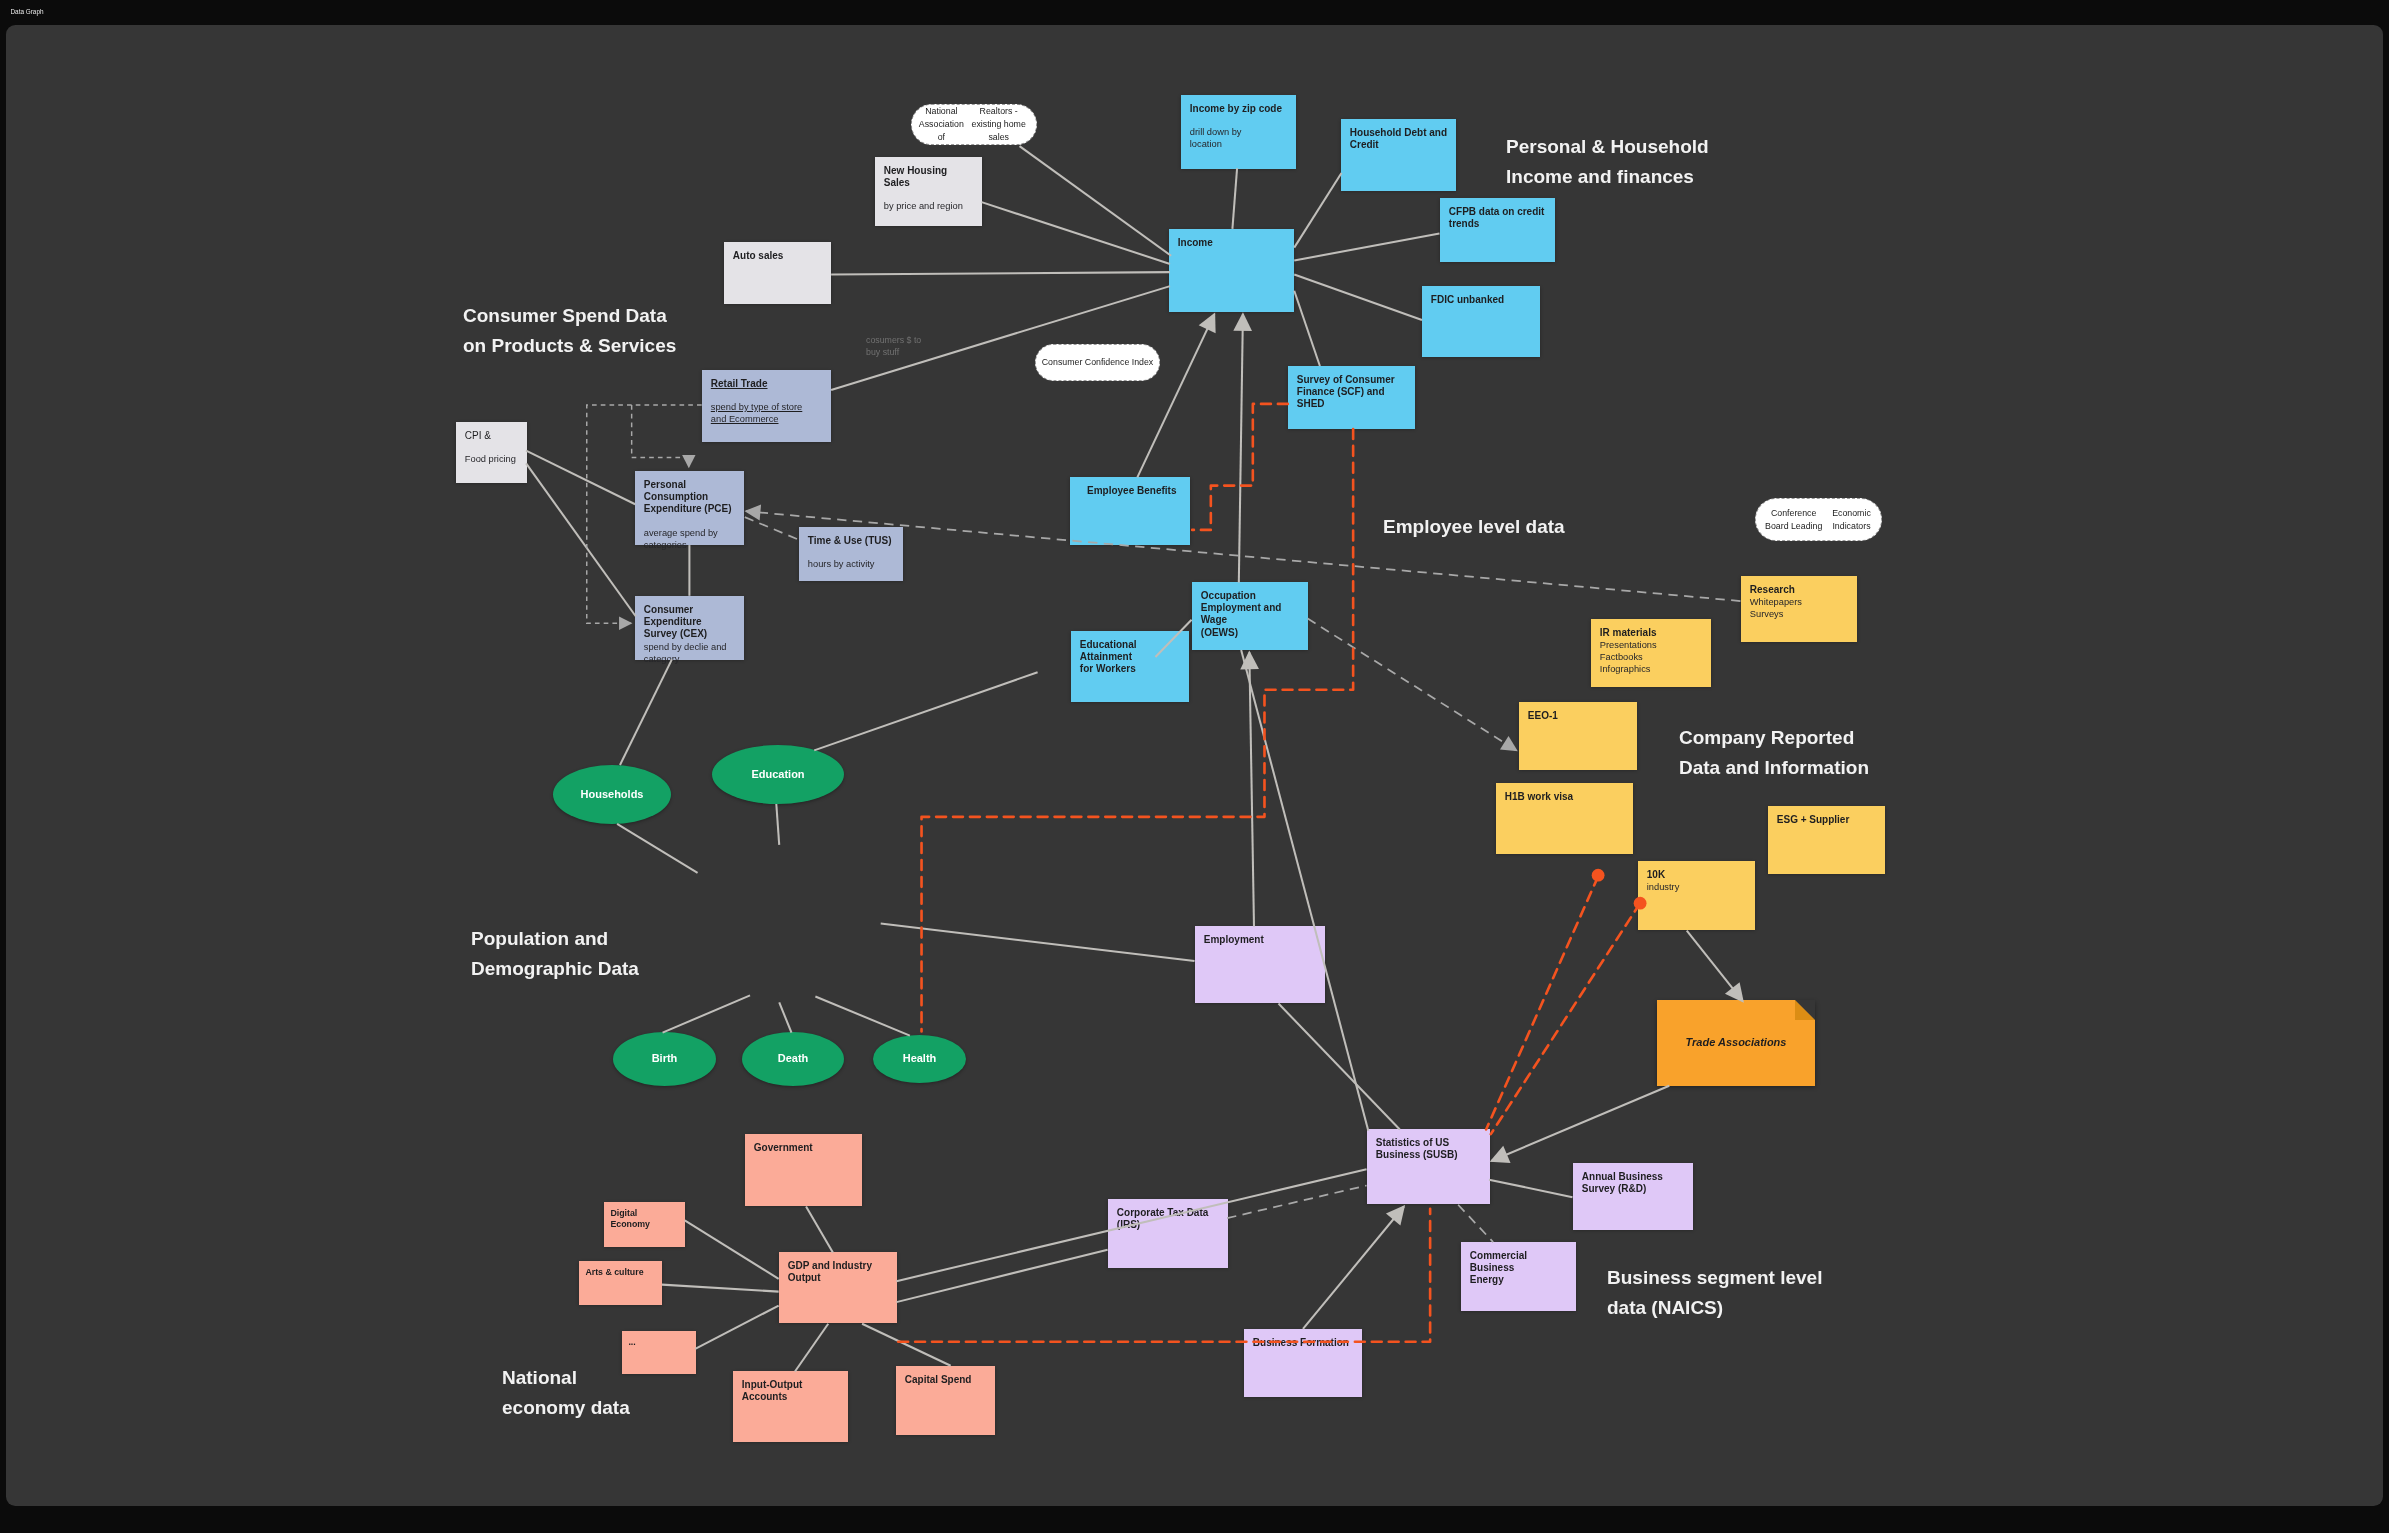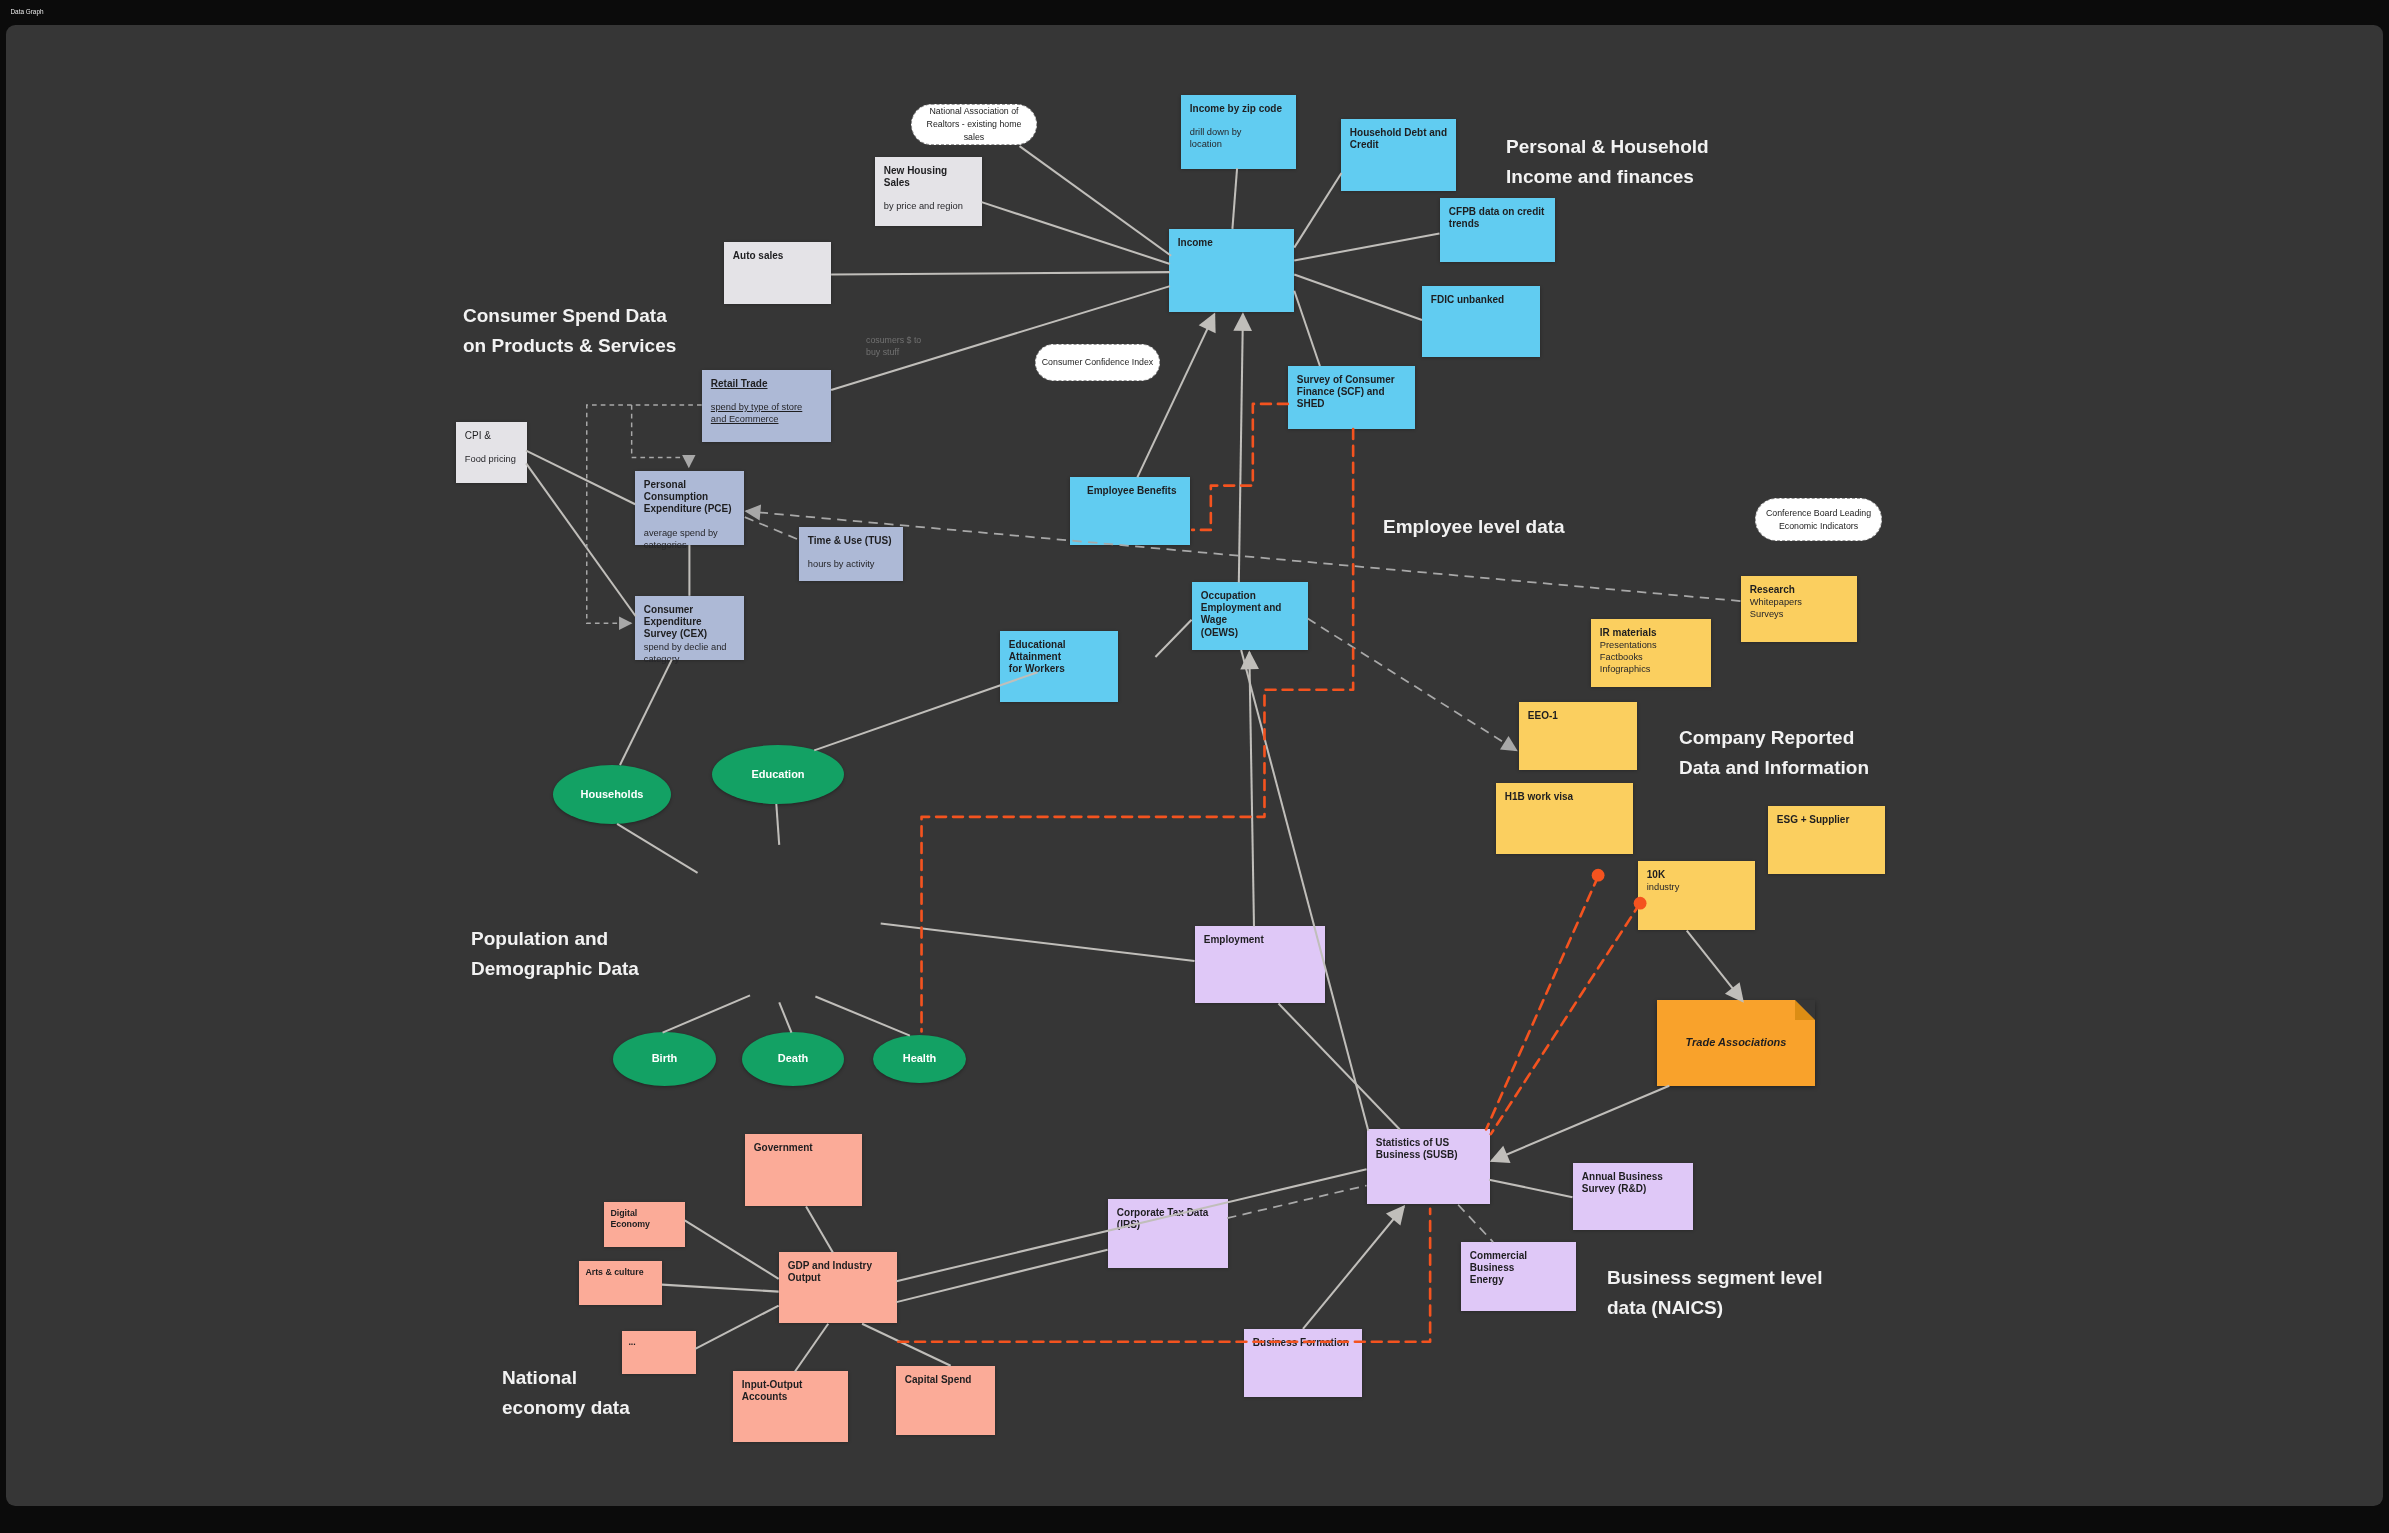--- a/index.html
+++ b/index.html
@@ -18,21 +18,21 @@
   .node .t{display:block;}
   .node .b{display:block;font-weight:400;font-size:9.3px;line-height:1.3;color:#26262a;}
   .node .gap{height:11px;}
   .small{font-size:8.8px;padding:5.8px 6.4px;}
 
   .shape-ellipse,.shape-circle{display:flex;flex-direction:column;align-items:center;justify-content:center;
         border-radius:50%;padding:0;color:#fff;font-size:11px;text-align:left;}
   .shape-circle .t{font-size:12.3px;}
   .shape-circle .b{color:#fff;font-size:11.7px;margin-top:5.3px;}
 
-  .shape-pill{display:flex;flex-direction:column;align-items:center;justify-content:center;
+  .shape-pill{display:flex;flex-direction:row;align-items:center;justify-content:center;
         border-radius:22px;border:1.2px dashed #9b9b9b;background:#fff;box-shadow:none;
         font-weight:400;font-size:8.8px;line-height:1.45;text-align:center;color:#222;padding:2.3px 4.7px;}
 
   .shape-sticky{display:flex;align-items:center;justify-content:center;text-align:center;
         font-size:11px;box-shadow:0 1.8px 4.7px rgba(0,0,0,.4);font-style:italic;}
   .fold-cut{position:absolute;top:0;right:0;width:0;height:0;
         border-top:20px solid #363636;border-left:20px solid transparent;}
   .fold-flap{position:absolute;top:0;right:0;width:0;height:0;
         border-bottom:20px solid #db8d14;border-right:20px solid transparent;}
 
@@ -117,21 +117,21 @@
         <span class="t">SHED</span>
       </div>
       <div class="node shape-rect" style="left: 1070px; top: 477px; width: 120px; height: 68px; background: rgb(97, 204, 241); padding-left: 17px;">
         <span class="t">Employee Benefits</span>
       </div>
       <div class="node shape-rect" style="left: 1192px; top: 582px; width: 116px; height: 68px; background: rgb(97, 204, 241);">
         <span class="t">Occupation</span>
         <span class="t">Employment and Wage</span>
         <span class="t">(OEWS)</span>
       </div>
-      <div class="node shape-rect" style="left: 1000px; top: 631px; width: 118px; height: 71px; background: rgb(97, 204, 241);">
+      <div class="node shape-rect" style="left: 1071px; top: 631px; width: 118px; height: 71px; background: rgb(97, 204, 241);">
         <span class="t">Educational Attainment</span>
         <span class="t">for Workers</span>
       </div>
       <div class="node shape-rect" style="left: 875px; top: 157px; width: 107px; height: 69px; background: rgb(228, 227, 231);">
         <span class="t">New Housing Sales</span>
         <span class="gap t"></span>
         <span class="b">by price and region</span>
       </div>
       <div class="node shape-rect" style="left: 724px; top: 242px; width: 107px; height: 62px; background: rgb(228, 227, 231);">
         <span class="t">Auto sales</span>

